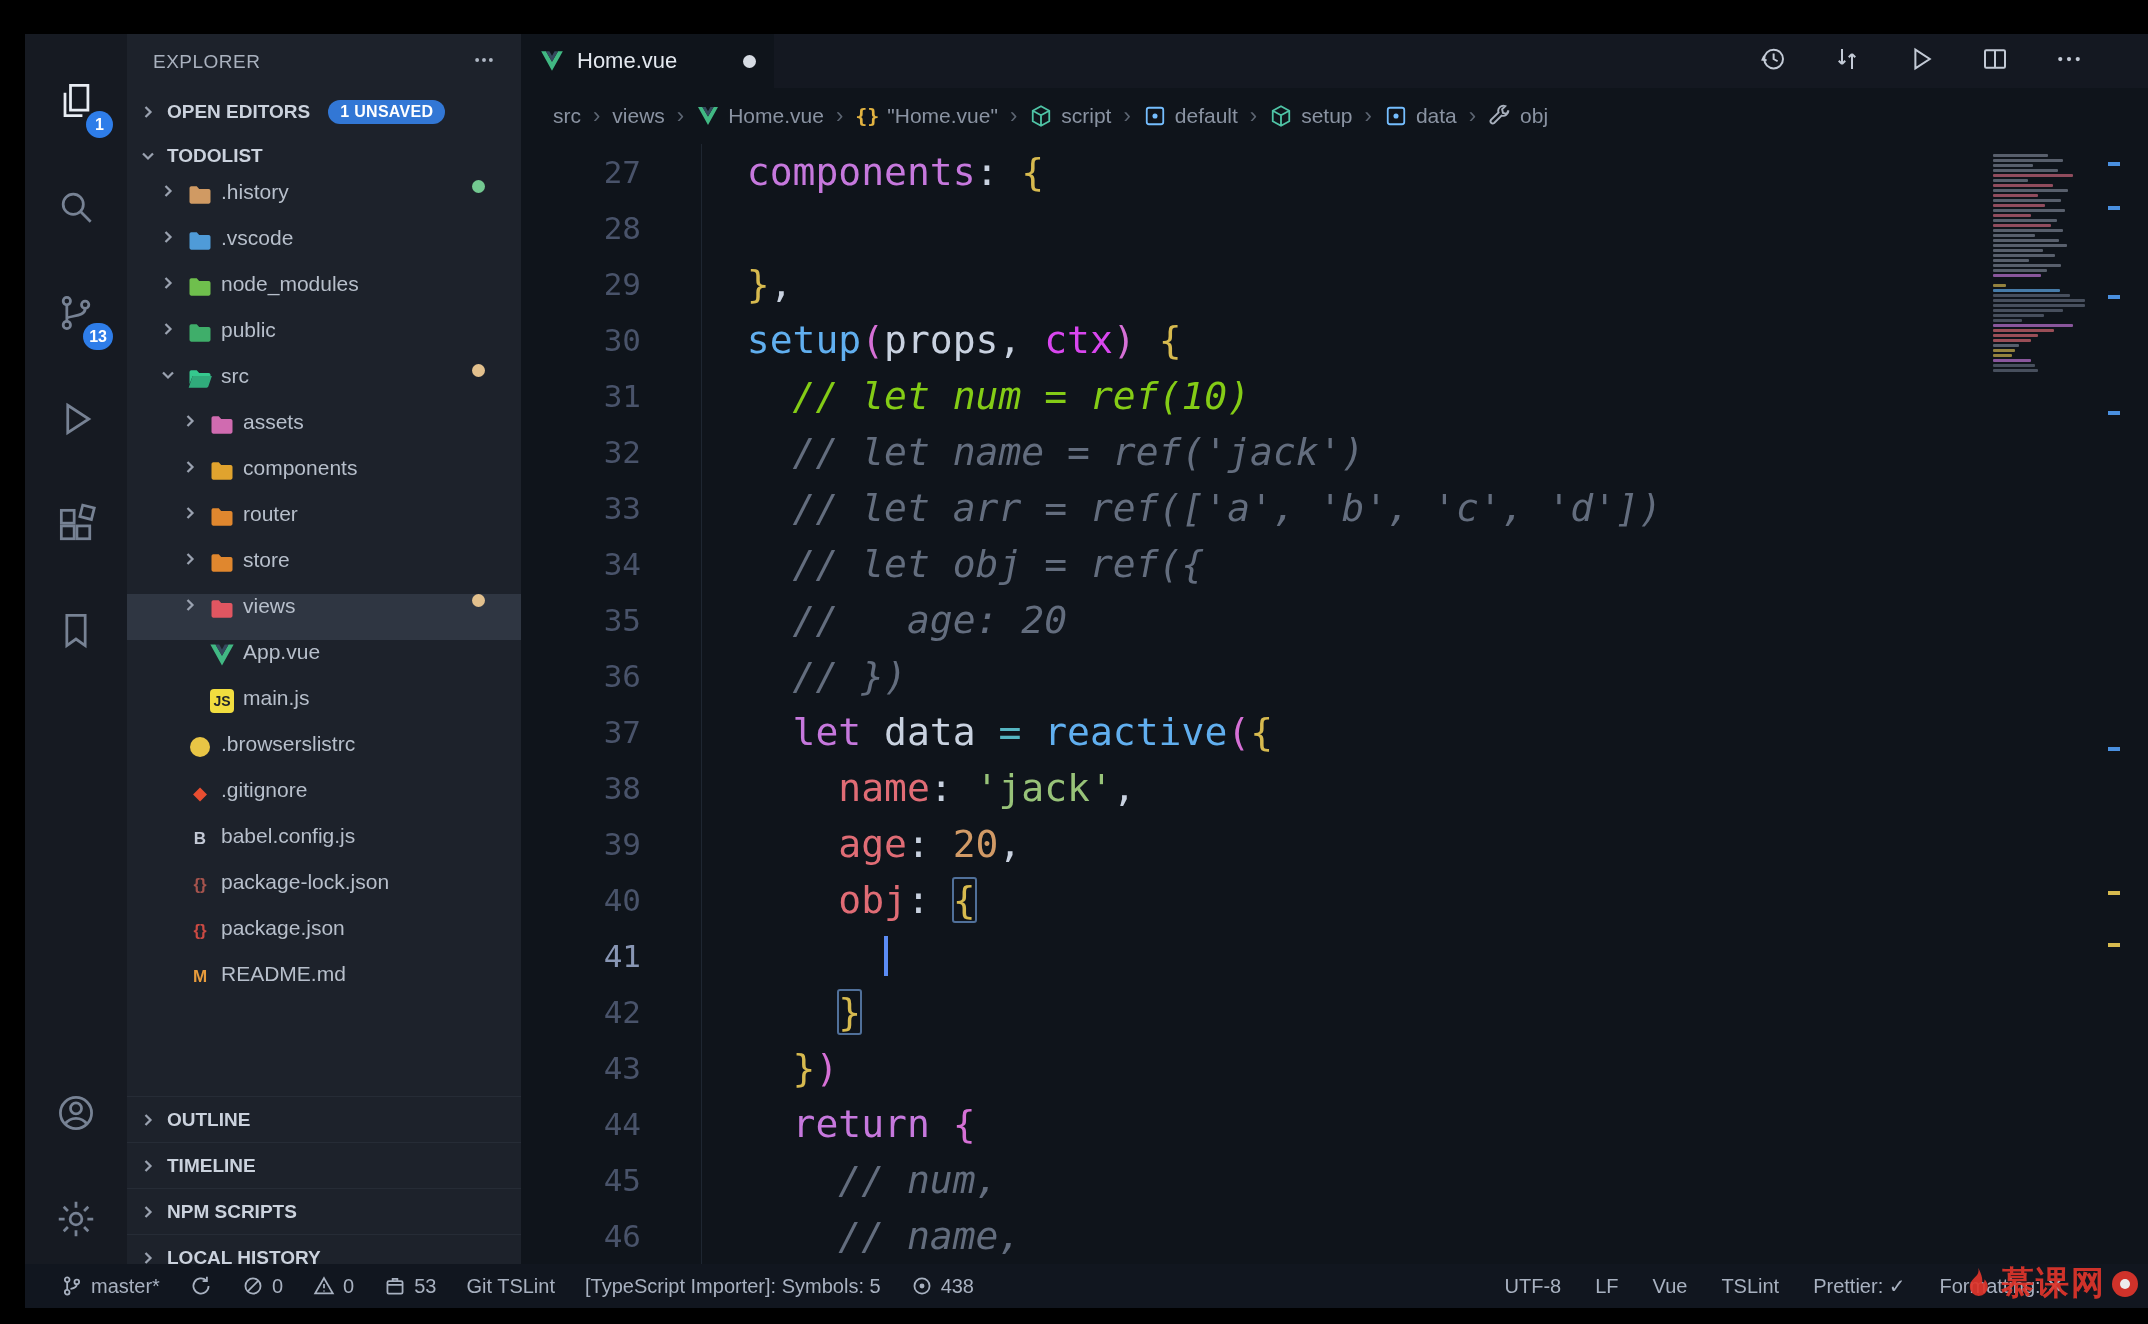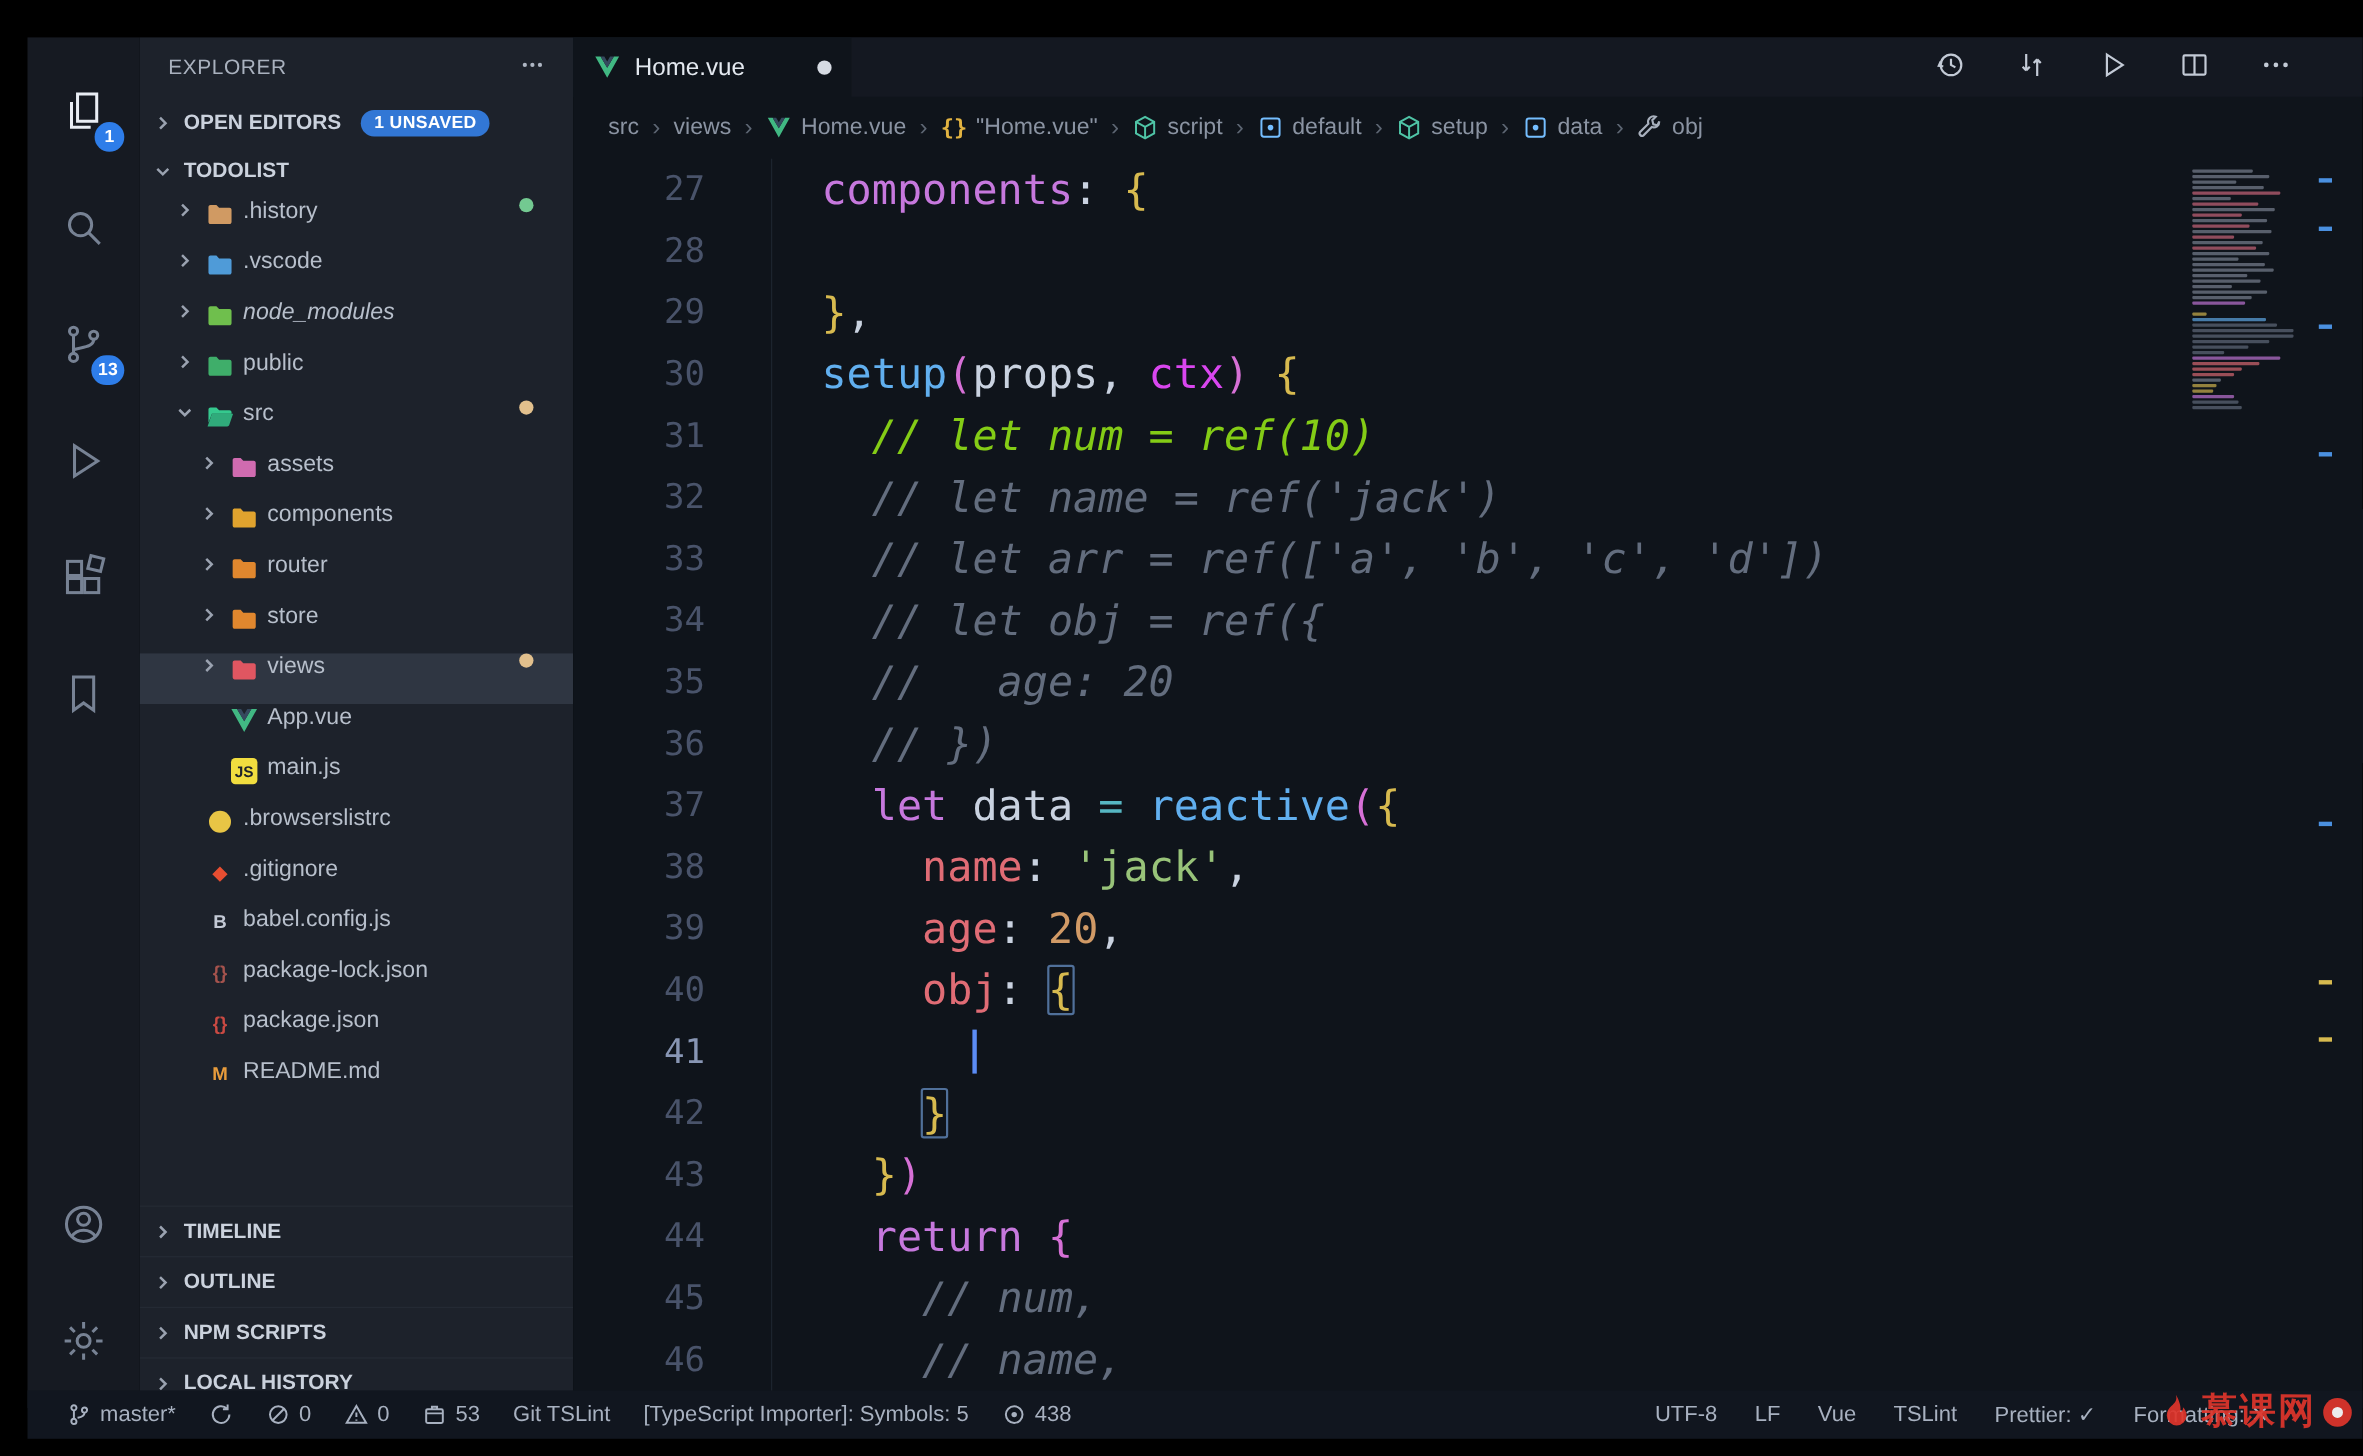--- a/index.html
+++ b/index.html
@@ -210,21 +210,21 @@
               <path d="M6 4l4 4-4 4"></path>
             </svg>
           </span>
           <span class="ticon">
             <svg viewBox="0 0 24 24">
               <path fill="#4f9bd8" d="M3 6.2c0-.9.7-1.6 1.6-1.6h4.6l2.1 2.2h8.1c.9 0 1.6.7 1.6 1.6v9.4c0 .9-.7 1.6-1.6 1.6H4.6c-.9 0-1.6-.7-1.6-1.6z"></path>
             </svg>
           </span>
           <span class="tlabel">.vscode</span>
         </div>
-        <div class="tree-row" style="padding-left: 30px; font-style: italic;">
+        <div class="tree-row" style="padding-left: 30px;">
           <span class="chev">
             <svg viewBox="0 0 16 16">
               <path d="M6 4l4 4-4 4"></path>
             </svg>
           </span>
           <span class="ticon">
             <svg viewBox="0 0 24 24">
               <path fill="#6fbf4d" d="M3 6.2c0-.9.7-1.6 1.6-1.6h4.6l2.1 2.2h8.1c.9 0 1.6.7 1.6 1.6v9.4c0 .9-.7 1.6-1.6 1.6H4.6c-.9 0-1.6-.7-1.6-1.6z"></path>
             </svg>
           </span>
@@ -374,29 +374,29 @@
           <span class="tlabel">README.md</span>
         </div>
       </div>
     <div class="sb-bottom" id="sb-bottom">
         <div class="sb-row">
           <span class="chev">
             <svg viewBox="0 0 16 16">
               <path d="M6 4l4 4-4 4"></path>
             </svg>
           </span>
+          <span>OUTLINE</span>
+        </div>
+        <div class="sb-row">
+          <span class="chev">
+            <svg viewBox="0 0 16 16">
+              <path d="M6 4l4 4-4 4"></path>
+            </svg>
+          </span>
           <span>TIMELINE</span>
-        </div>
-        <div class="sb-row">
-          <span class="chev">
-            <svg viewBox="0 0 16 16">
-              <path d="M6 4l4 4-4 4"></path>
-            </svg>
-          </span>
-          <span>OUTLINE</span>
         </div>
         <div class="sb-row">
           <span class="chev">
             <svg viewBox="0 0 16 16">
               <path d="M6 4l4 4-4 4"></path>
             </svg>
           </span>
           <span>NPM SCRIPTS</span>
         </div>
         <div class="sb-row">

